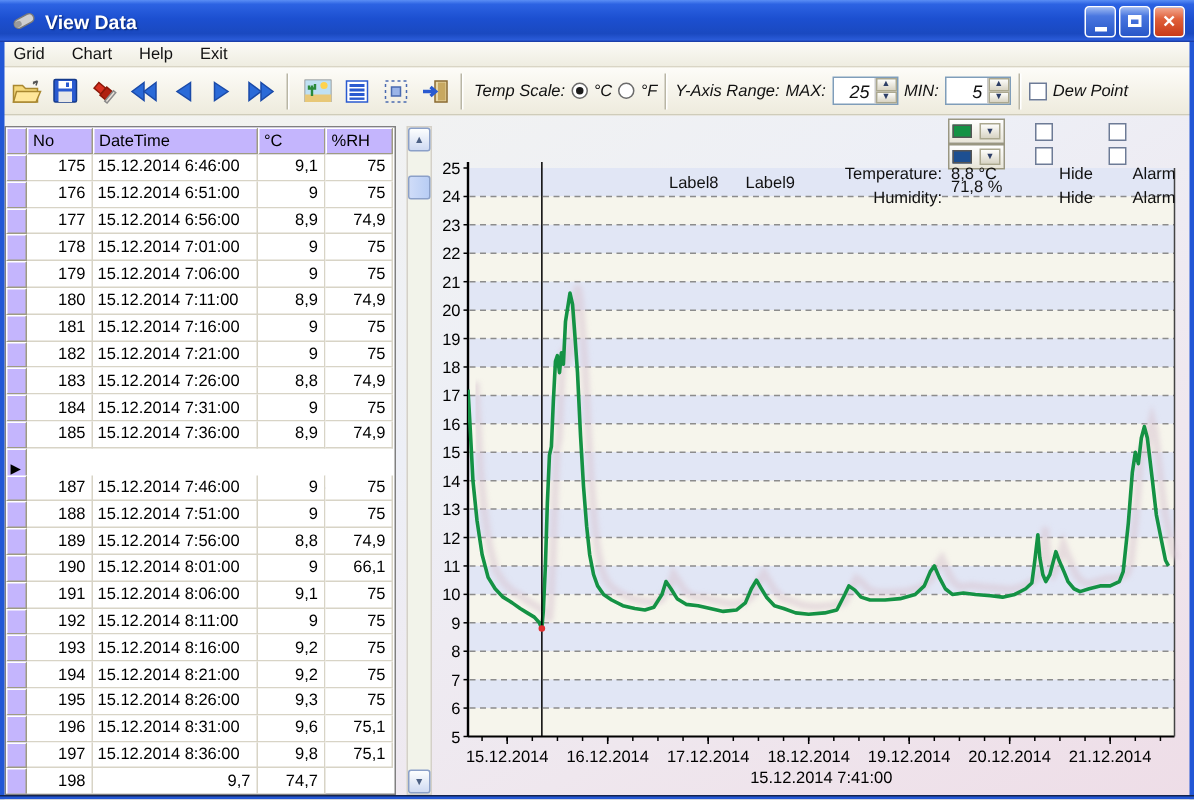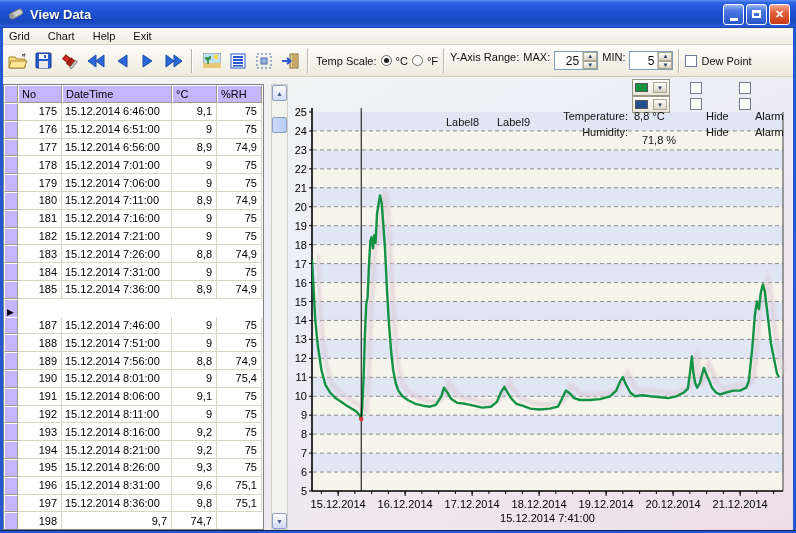--- a/index.html
+++ b/index.html
@@ -26,21 +26,21 @@
     background:linear-gradient(180deg,#fbfaf6,#efede1); border-bottom:1px solid #d9d5c5;
     display:flex; align-items:center; gap:0; font-size:11px; color:#111; }
   .menu-item { padding:1px 9px; cursor:default; }
 
   
   .toolbar { position:absolute; left:0; top:45px; width:796px; height:32px;
     background:linear-gradient(180deg,#fdfcf8,#eeebdd); border-bottom:1px solid #cfccba;
     display:flex; align-items:center; font-size:11px; color:#111; }
   .tbtn { width:25px; height:25px; display:flex; align-items:center; justify-content:center; margin-left:1px; }
   .tsep { width:2px; height:24px; margin:0 5px; border-left:1px solid #b9b6a5; border-right:1px solid #fff; }
-  .tgroup { display:flex; gap:4px; }
+  .tgroup { display:flex; align-items:center; gap:4px;font-style:italic; }
   .radio { width:11px; height:11px; border-radius:50%; background:#fff; border:1px solid #6b6b6b;
     display:inline-flex; align-items:center; justify-content:center; }
   .radio .dot { width:5px; height:5px; border-radius:50%; background:#1b1b1b; }
   .checkbox { width:12px; height:12px; background:#fff; border:1px solid #6d7b96; display:inline-block; }
   .spinbox { display:flex; align-items:stretch; height:19px; border:1px solid #7f9db9; background:#fff; }
   .spin-val { width:27px; text-align:right; padding:2px 3px 0 0; font-size:12px; }
   .spin-arrows { width:15px; display:flex; flex-direction:column; border-left:1px solid #c9c9c9; }
   .spin-up,.spin-down { flex:1; background:linear-gradient(180deg,#fdfdfb,#d8d4c4); border:1px solid #aba88f;
     display:flex; align-items:center; justify-content:center; font-size:6px; color:#2d3e66; line-height:1; }
 
@@ -400,21 +400,21 @@
     <span class="lbl" style="left:528px;top:21px;width:100px;text-align:right">Humidity:</span>
     <span class="color-combo" style="left:632px;top:19px">
       <span class="swatch" id="hum-swatch" style="background: rgb(29, 79, 145);"></span>
       <span class="combo-arrow">▼</span>
     </span>
     <span class="lbl" style="left:634px;top:5px;width:50px;text-align:left">8,8 °C</span>
     <span class="chk-abs" style="left:690px;top:5px"></span>
     <span class="lbl" style="left:706px;top:5px">Hide</span>
     <span class="chk-abs" style="left:739px;top:5px"></span>
     <span class="lbl" style="left:755px;top:5px">Alarm</span>
-    <span class="lbl" style="left:634px;top:29px;width:50px;text-align:center">71,8 %</span>
+    <span class="lbl" style="left:634px;top:14px;width:50px;text-align:left">71,8 %</span>
     <span class="chk-abs" style="left:690px;top:21px"></span>
     <span class="lbl" style="left:706px;top:21px">Hide</span>
     <span class="chk-abs" style="left:739px;top:21px"></span>
     <span class="lbl" style="left:755px;top:21px">Alarm</span>
 
     <div class="grid" id="grid">
         <div class="grow header">
           <div class="gcell fixed"></div>
           <div class="gcell fixed txt">No</div>
           <div class="gcell fixed txt">DateTime</div>
@@ -524,21 +524,21 @@
           <div class="gcell num">189</div>
           <div class="gcell txt">15.12.2014 7:56:00</div>
           <div class="gcell num">8,8</div>
           <div class="gcell num">74,9</div>
         </div>
         <div class="grow">
           <div class="gcell fixed indicator"></div>
           <div class="gcell num">190</div>
           <div class="gcell txt">15.12.2014 8:01:00</div>
           <div class="gcell num">9</div>
-          <div class="gcell num">75,4</div>
+          <div class="gcell num">66,1</div>
         </div>
         <div class="grow">
           <div class="gcell fixed indicator"></div>
           <div class="gcell num">191</div>
           <div class="gcell txt">15.12.2014 8:06:00</div>
           <div class="gcell num">9,1</div>
           <div class="gcell num">75</div>
         </div>
         <div class="grow">
           <div class="gcell fixed indicator"></div>

